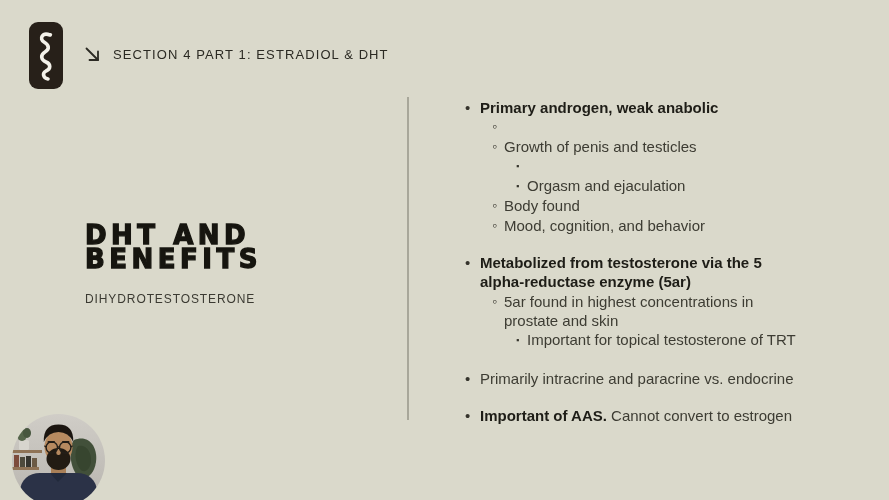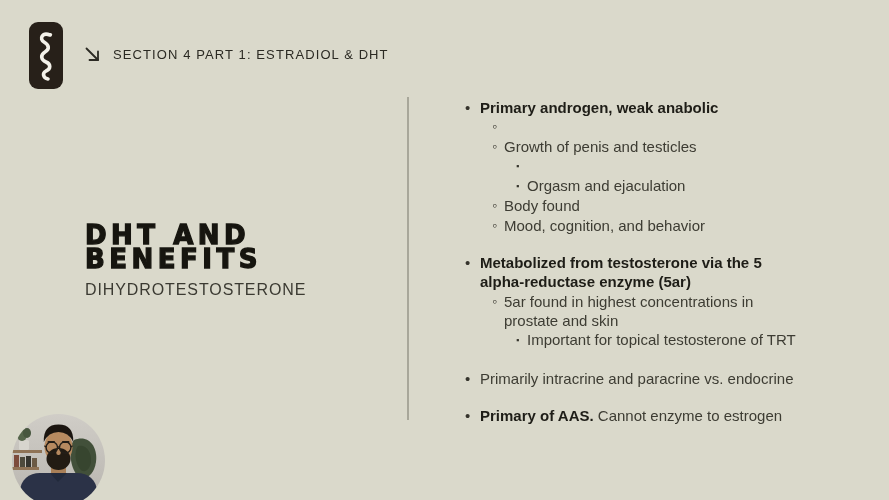--- a/index.html
+++ b/index.html
@@ -30,22 +30,22 @@
   .title-panel{position:absolute;left:85px;top:223px;}
   .slide-title{
     font-family:"DejaVu Sans", sans-serif;
     font-weight:bold;
     font-size:26px;line-height:24px;
     letter-spacing:4.5px;
     color:#16150f;
     -webkit-text-stroke:1.3px #16150f;
   }
   .slide-subtitle{
-    margin-top:10px;
-    font-size:16px;letter-spacing:0.9px;
+    margin-top:21px;
+    font-size:12px;letter-spacing:0.9px;
     color:#3b3a32;
   }
   
   .divider{
     position:absolute;left:407px;top:97px;
     width:2px;height:323px;
     background:#a8a79a;
   }
   
   .content{
@@ -147,21 +147,21 @@
       </div>
       <div class="block">
         <div class="item lv1">
           <span class="bullet">•</span>
           <div class="txt"><span class="reg">Primarily intracrine and paracrine vs. endocrine</span></div>
         </div>
       </div>
       <div class="block">
         <div class="item lv1">
           <span class="bullet">•</span>
-          <div class="txt"><span class="bold">Primary of AAS.</span><span class="reg"> Cannot enzyme to estrogen</span></div>
+          <div class="txt"><span class="bold">Important of AAS.</span><span class="reg"> Cannot convert to estrogen</span></div>
         </div>
       </div>
     </div>
 
   <div class="webcam">
     <svg width="93" height="93" viewBox="0 0 93 93">
       <defs>
         <linearGradient id="wall" x1="0" y1="0" x2="0" y2="1">
           <stop offset="0" stop-color="#d0cdc7"></stop>
           <stop offset="1" stop-color="#b7b4ae"></stop>

